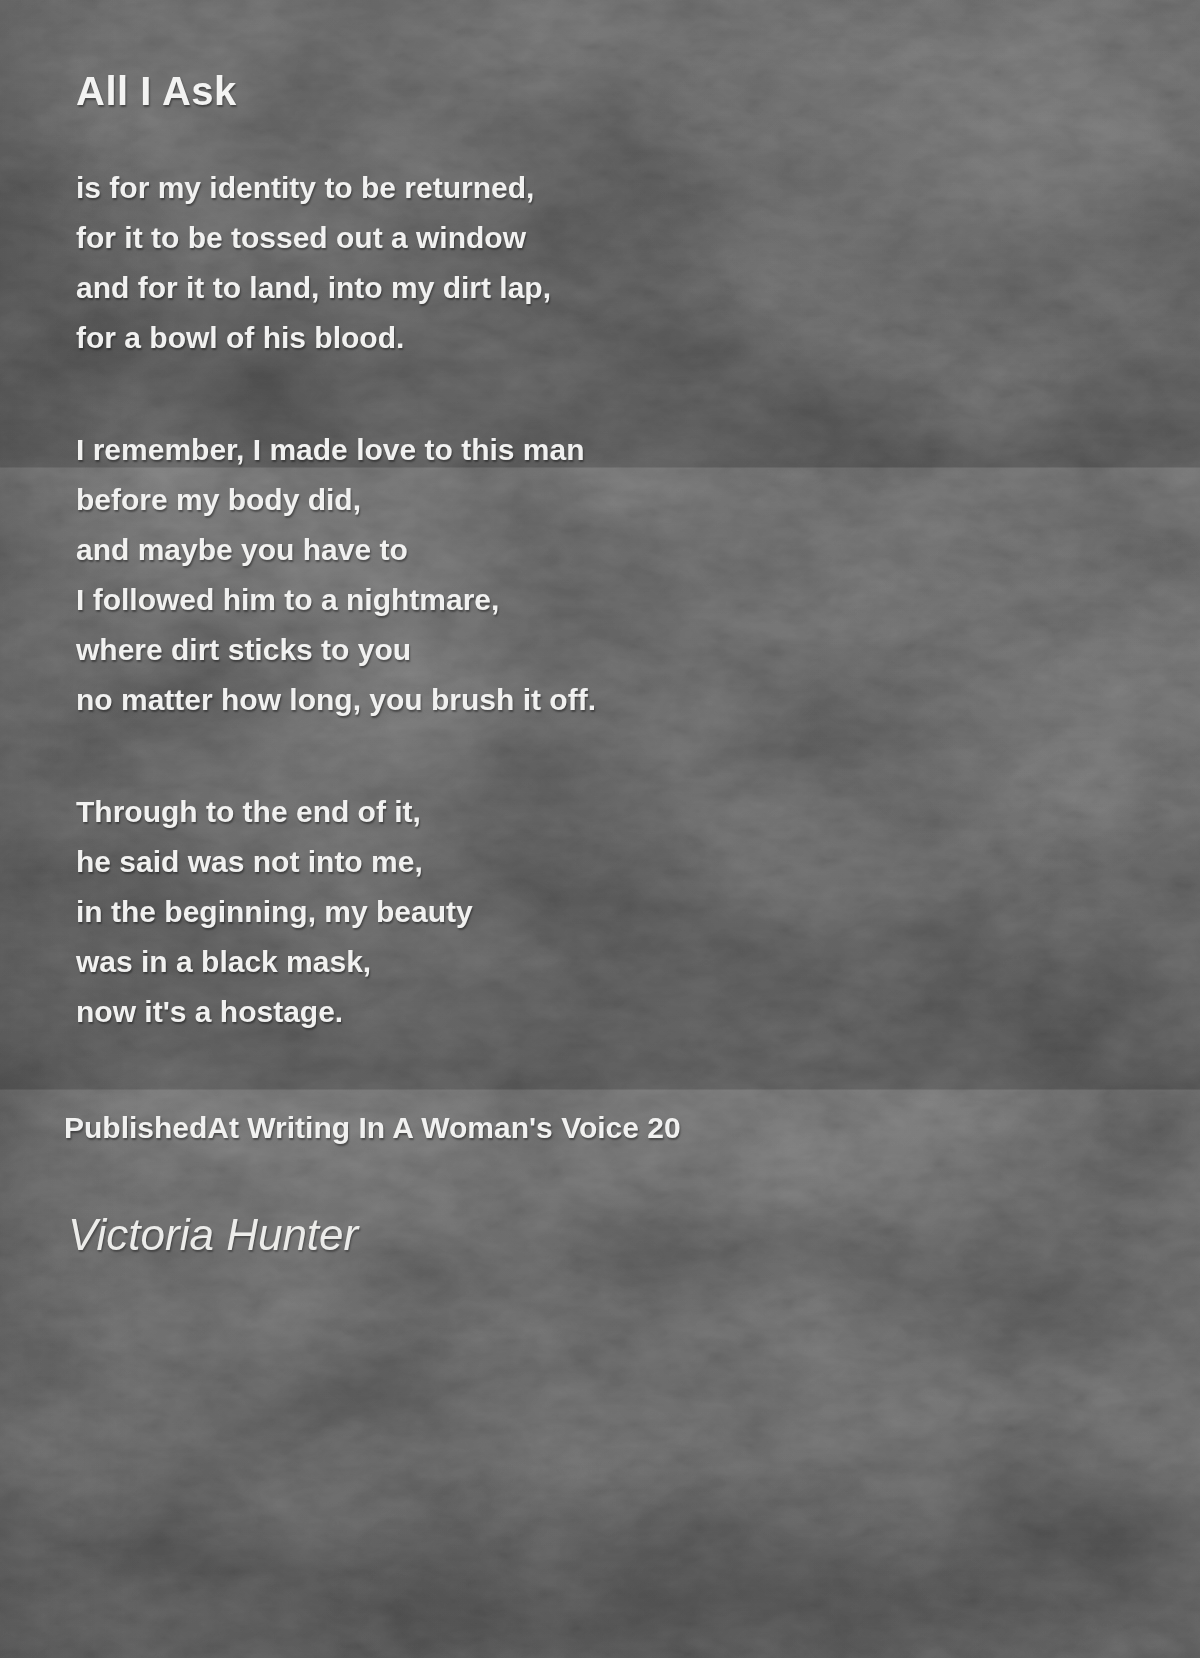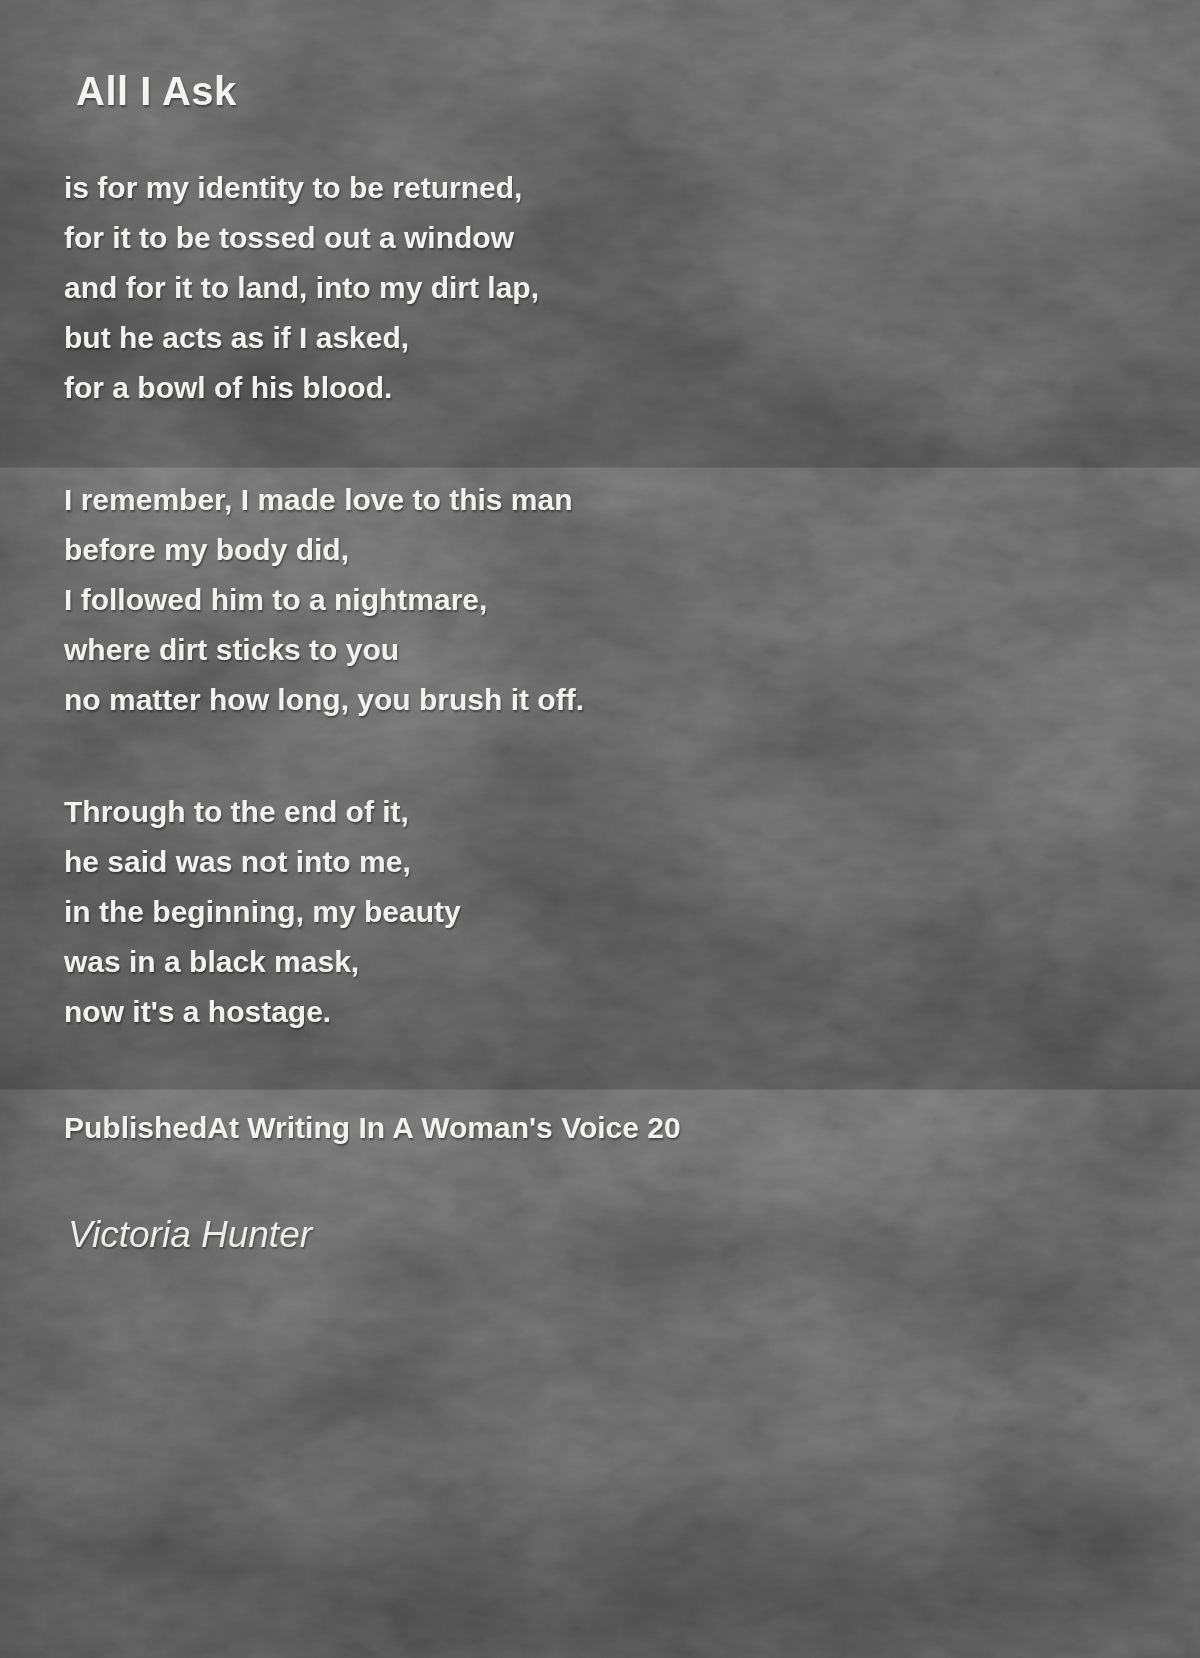--- a/index.html
+++ b/index.html
@@ -61,42 +61,42 @@
   .title {
     font-size: 40px;
     line-height: 42px;
     font-weight: bold;
     margin: 12px;
     letter-spacing: 0.5px;
     color: #f3f3f2;
     text-shadow: 1px 2px 2px rgba(0,0,0,0.4);
   }
   .stanza {
-    margin: 0 0 62px 0;
+    margin: 0 0 62px 12px;
   }
   .stanza.first { margin-top: 51px; }
   .line {
     font-size: 30px;
     font-weight: bold;
     line-height: 50px;
     height: 50px;
     white-space: nowrap;
     text-shadow: 1px 2px 2px rgba(0,0,0,0.4);
   }
   .published {
     font-size: 30px;
     font-weight: bold;
     line-height: 50px;
     height: 50px;
     margin-top: 66px;
     white-space: nowrap;
     text-shadow: 1px 2px 2px rgba(0,0,0,0.4);
   }
   .author {
-    font-size: 37px;
+    font-size: 44px;
     font-style: italic;
     font-weight: normal;
     line-height: 54px;
     height: 54px;
     margin-top: 55px;
     margin-left: 4px;
     color: #ececea;
     white-space: nowrap;
     text-shadow: 1px 2px 2px rgba(0,0,0,0.35);
   }
@@ -134,28 +134,28 @@
     <div class="bg-highlights"></div>
   </div>
 
   <div class="content">
     <h1 class="title">All I Ask</h1>
 
     <div class="stanza first">
       <div class="line">is for my identity to be returned,</div>
       <div class="line">for it to be tossed out a window</div>
       <div class="line">and for it to land, into my dirt lap,</div>
-      <div class="line">but he acts as if I asked,</div>
       <div class="line">for a bowl of his blood.</div>
     </div>
 
 
     <div class="stanza">
       <div class="line">I remember, I made love to this man</div>
       <div class="line">before my body did,</div>
+      <div class="line">and maybe you have to</div>
       <div class="line">I followed him to a nightmare,</div>
       <div class="line">where dirt sticks to you</div>
       <div class="line">no matter how long, you brush it off.</div>
     </div>
 
     <div class="stanza">
       <div class="line">Through to the end of it,</div>
       <div class="line">he said was not into me,</div>
       <div class="line">in the beginning, my beauty</div>
       <div class="line">was in a black mask,</div>

